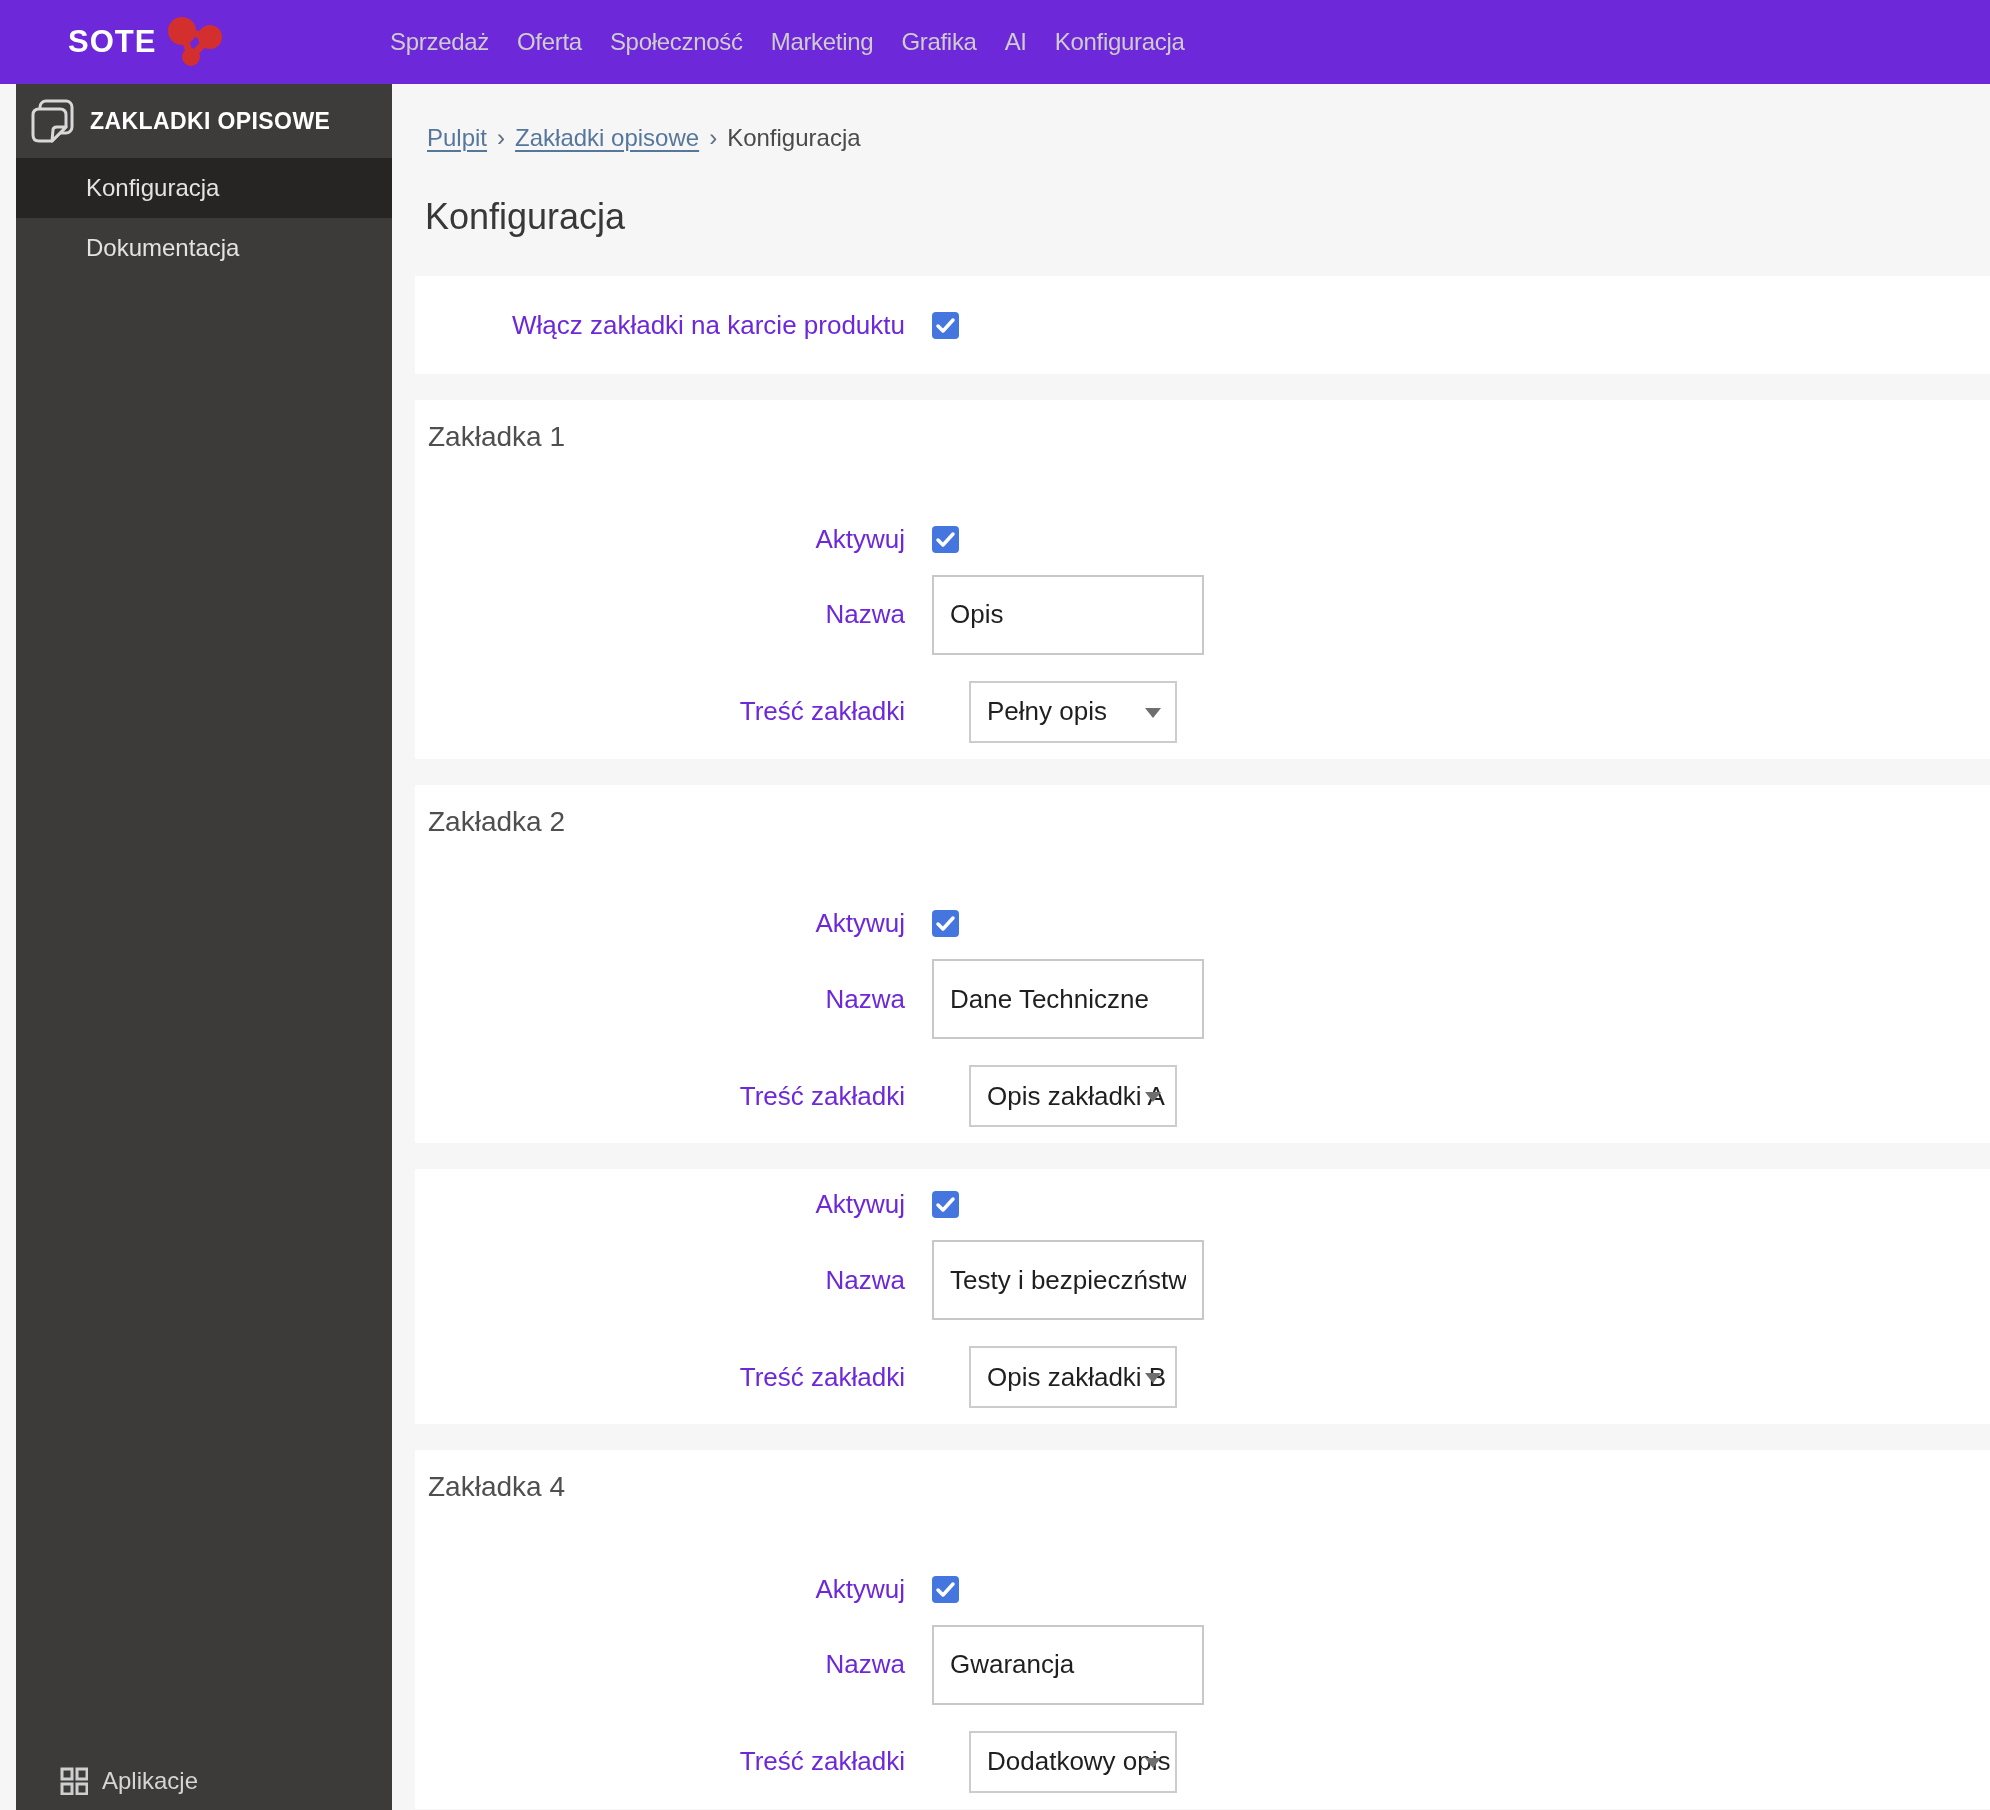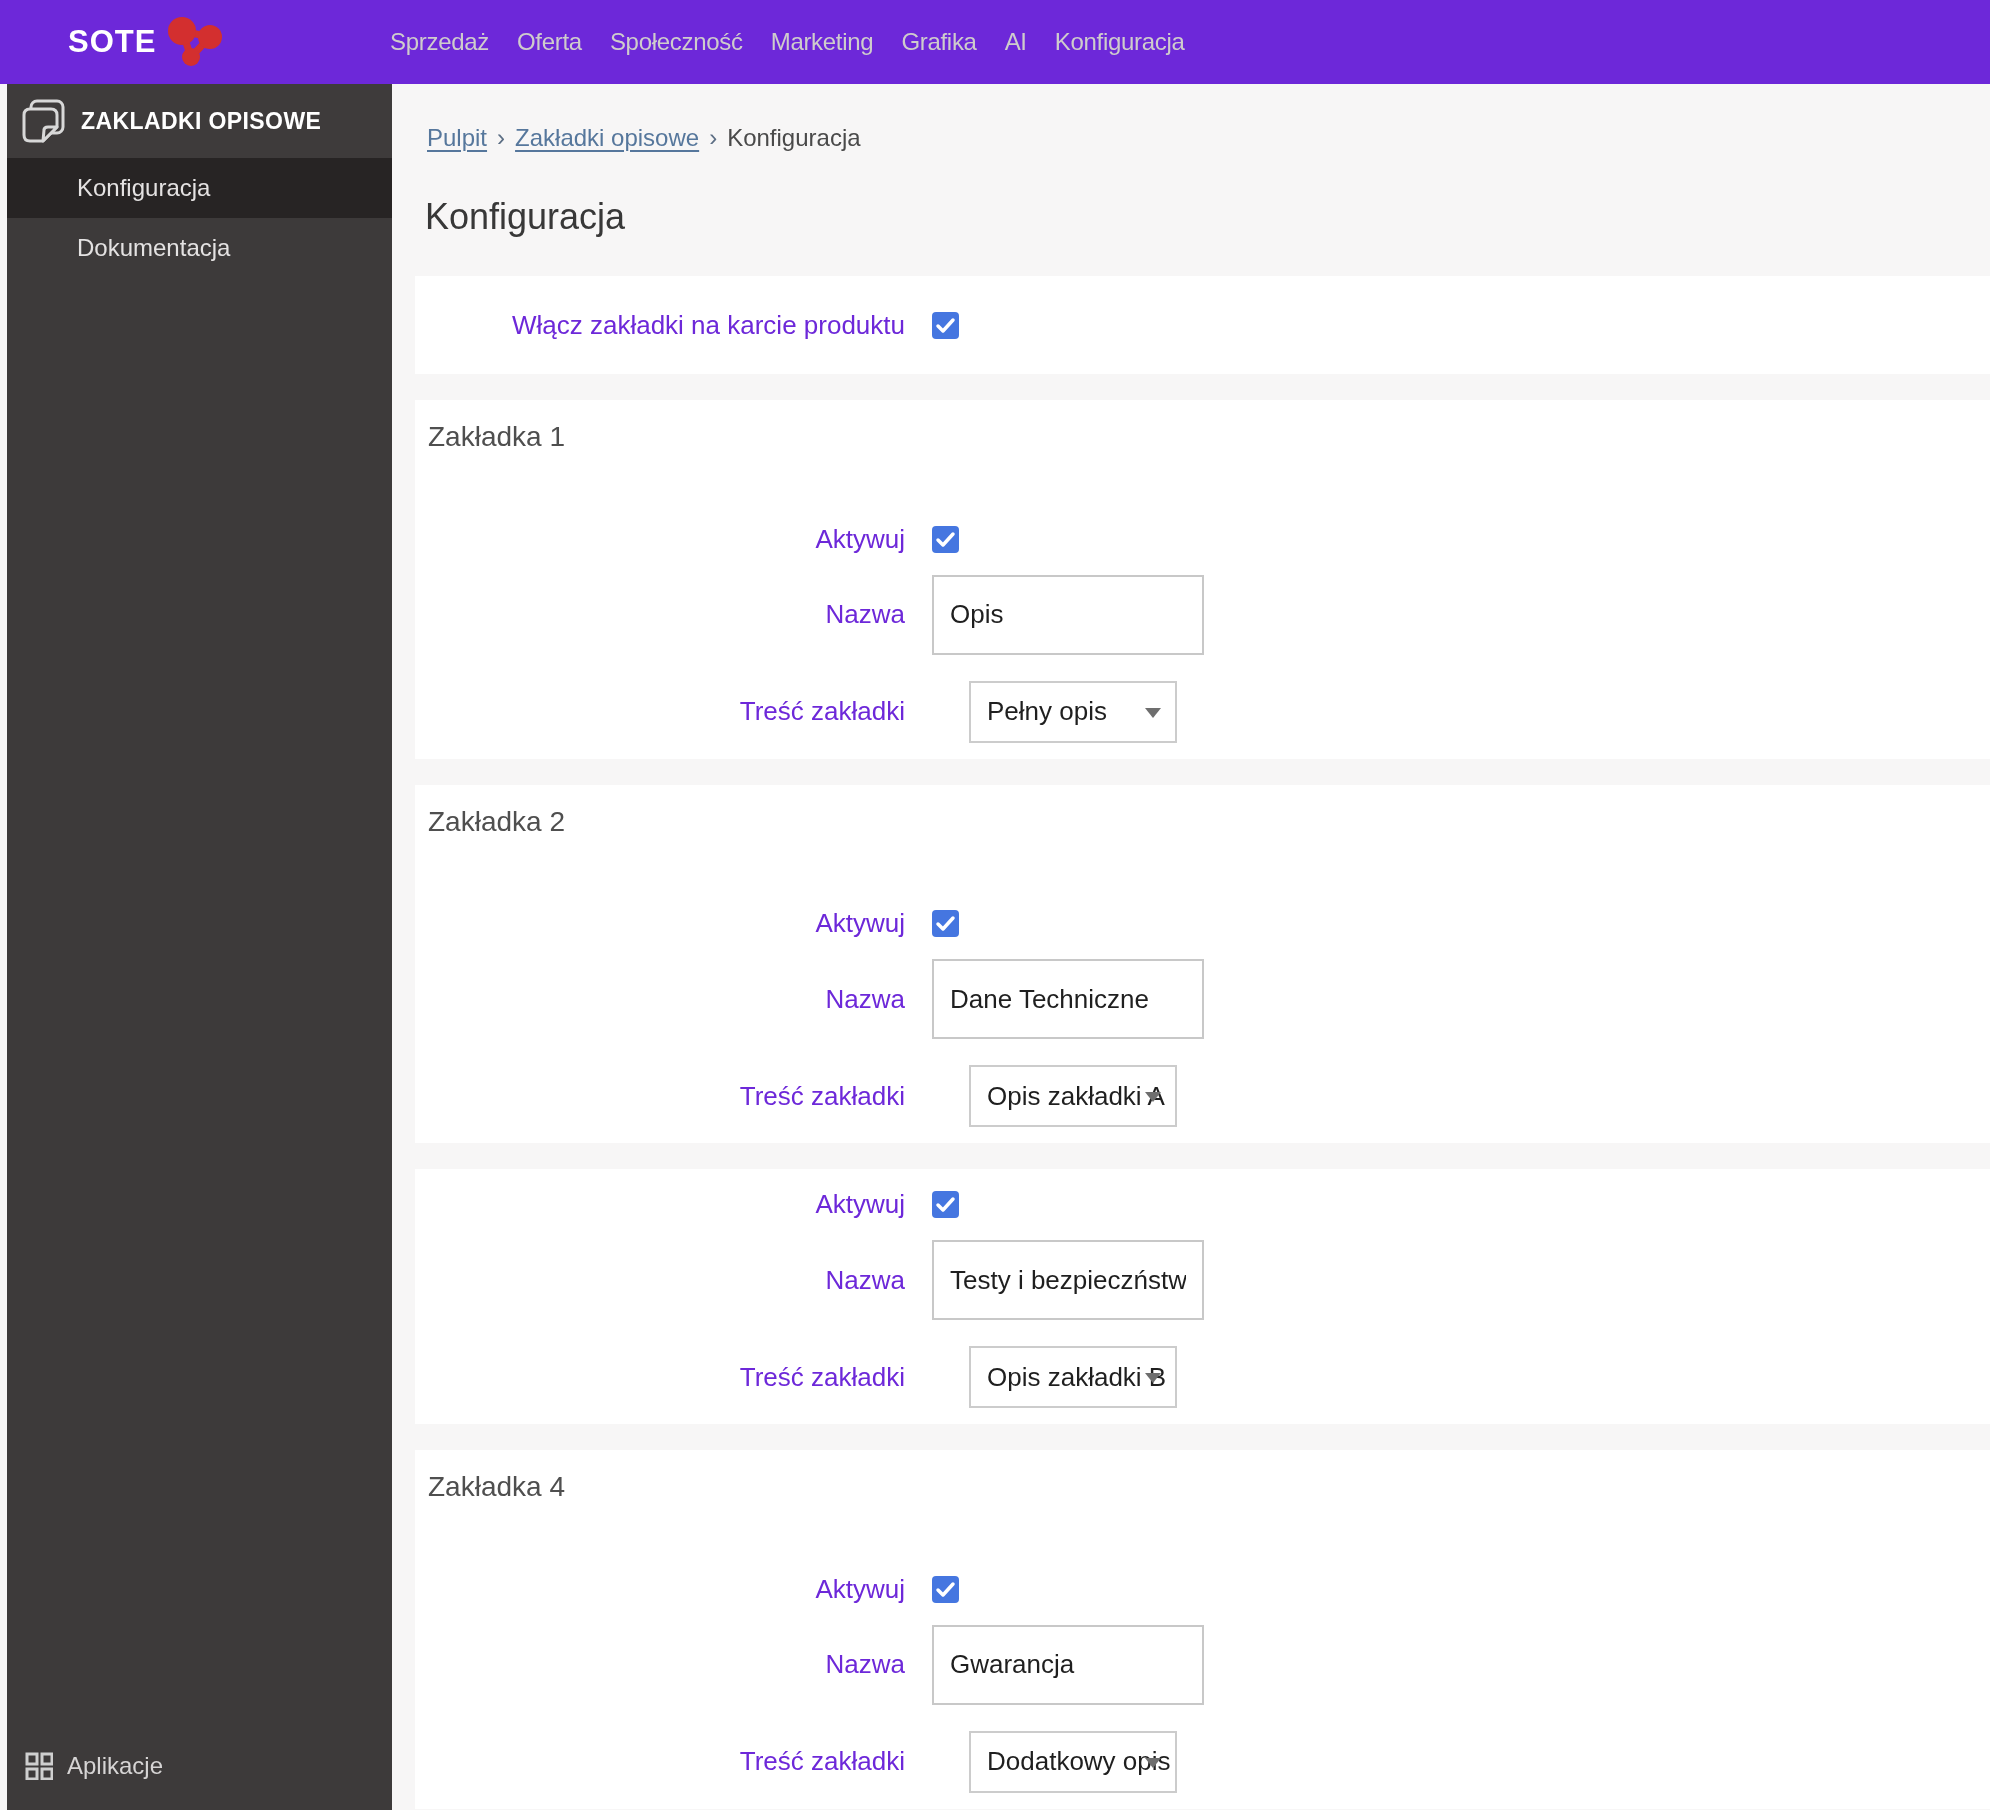--- a/index.html
+++ b/index.html
@@ -19,36 +19,36 @@
     z-index:30;
   }
   .logo { position:absolute; left:68px; top:0; height:84px; display:flex; align-items:center; }
   .logo-text { color:#ffffff; font-size:31px; font-weight:800; letter-spacing:1px; }
   .logo-icon { margin-left:10px; margin-top:2px; }
   .nav-menu { position:absolute; left:390px; top:0; height:84px; display:flex; align-items:center; gap:28px; }
   .nav-item { color:#cfcccc; font-size:24px; letter-spacing:-0.3px; cursor:pointer; white-space:nowrap; }
 
   
   .sidebar {
-    position:absolute; left:7px; top:84px; width:392px; bottom:0;
+    position:absolute; left:16px; top:84px; width:392px; bottom:0;
     background:#3d3a3a; display:flex; flex-direction:column;
   }
   .sidebar-header {
     height:74px; display:flex; align-items:center;
     padding-left:14px; gap:14px; background:#3e3b3b;
   }
   .sidebar-title { color:#ffffff; font-size:23px; font-weight:bold; letter-spacing:0.4px; }
   .sidebar-item {
     height:60px; display:flex; align-items:center;
     padding-left:70px; color:#e4e2e2; font-size:24px; cursor:pointer;
   }
   .sidebar-item.active { background:#272424; }
   .sidebar-footer {
-    margin-top:auto; height:58px; display:flex; 
-    padding-left:18px; gap:14px; cursor:pointer;
+    margin-top:auto; height:58px; display:flex; align-items:center;
+    padding-left:44px; gap:14px; cursor:pointer;
   }
   .sidebar-footer-label { color:#d6d4d4; font-size:24px; }
 
   
   .main { position:absolute; left:392px; top:84px; right:0; bottom:0; background:#f7f6f6; }
 
   .breadcrumb { margin:40px 0 0 35px; font-size:24px; color:#4a4a4a; }
   .breadcrumb a { color:#56779c; text-decoration:underline; text-decoration-thickness:2px; text-underline-offset:4px; cursor:pointer; }
   .crumb-sep { color:#5c6e84; margin:0 10px; }
   .page-title { margin:44px 0 0 33px; font-size:36px; font-weight:400; color:#383838; }

